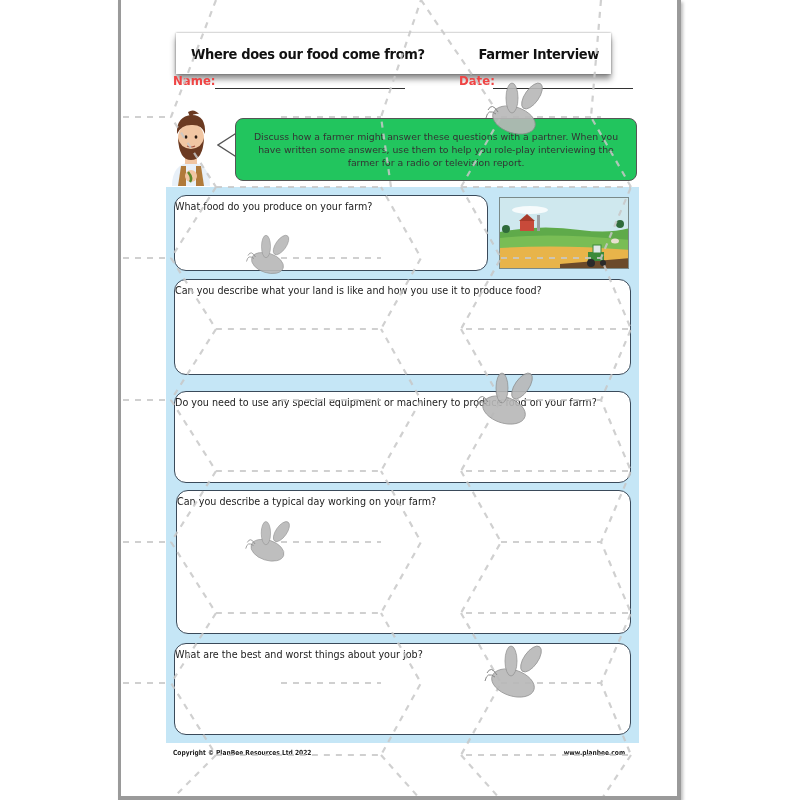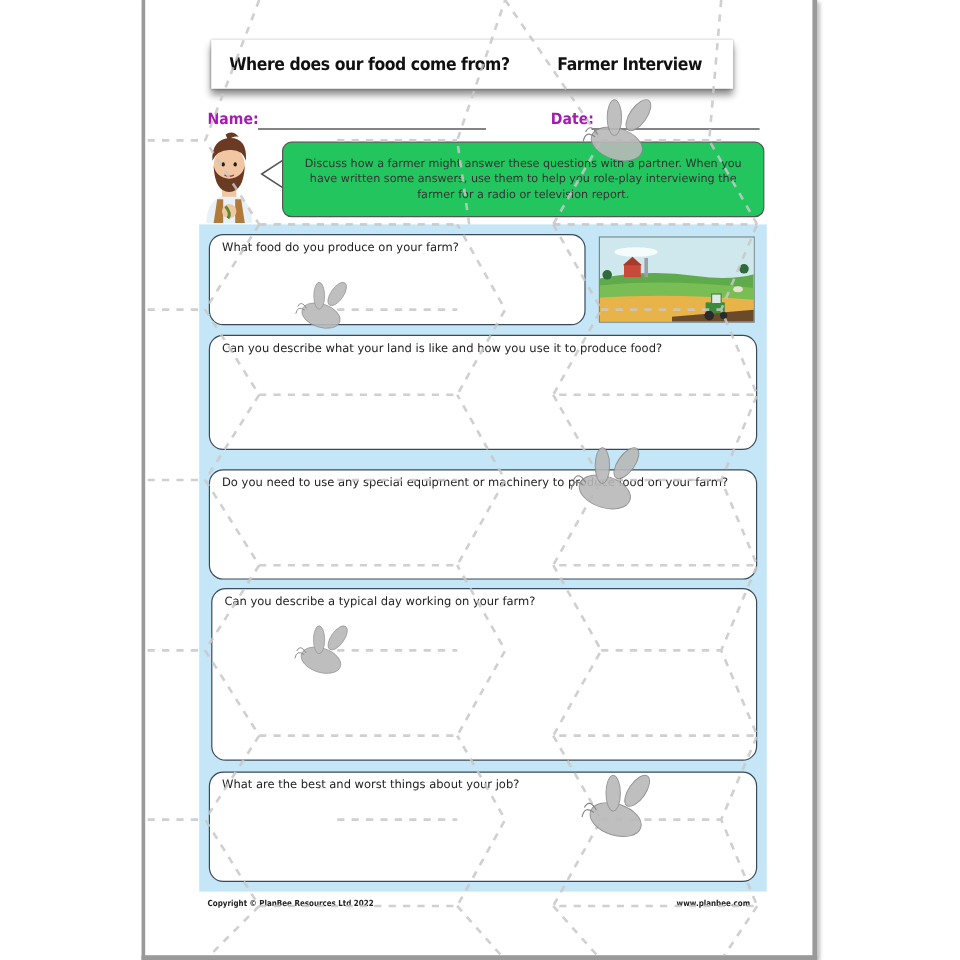--- a/index.html
+++ b/index.html
@@ -14,33 +14,33 @@
     border-bottom: 4px solid #9a9a9a;
     box-shadow: 2px 2px 3px rgba(0,0,0,0.25);
     overflow: hidden;
   }
   .hexgrid { position: absolute; left: 0; top: 0; width: 563px; height: 800px; pointer-events: none; z-index: 5; }
 
   .title-banner {
     position: absolute; left: 55px; top: 33px; width: 435px; height: 41px;
     background: #fff;
     box-shadow: 0 5px 6px rgba(0,0,0,0.45), 0 0 2px rgba(0,0,0,0.4);
-    display: flex; align-items: center; justify-content: flex-start;
+    display: flex; align-items: center; justify-content: space-between;
     padding: 0 12px 0 15px;
   }
   .title-banner span {
     font-family: "DejaVu Sans", sans-serif; font-weight: bold;
     font-size: 14.5px; color: #111; letter-spacing: -0.4px;
     transform: scaleX(0.9); transform-origin: left center; white-space: nowrap;
   }
   .title-banner .right { transform-origin: right center; }
 
   .name-row {
-    position: absolute; left: 52px; top: 92px; width: 460px; height: 18px;
-    font-family: "DejaVu Sans", sans-serif; font-weight: bold; font-size: 13px; color: #a21caf;
+    position: absolute; left: 52px; top: 73px; width: 460px; height: 18px;
+    font-family: "DejaVu Sans", sans-serif; font-weight: bold; font-size: 13px; color: #ef4444;
   }
   .name-label { position: absolute; left: 0; top: 0; transform: scaleX(0.9); transform-origin: left; }
   .name-line { position: absolute; left: 42px; top: 15px; width: 190px; border-bottom: 1.2px solid #333; }
   .date-label { position: absolute; left: 286px; top: 0; transform: scaleX(0.9); transform-origin: left; }
   .date-line { position: absolute; left: 320px; top: 15px; width: 140px; border-bottom: 1.2px solid #333; }
 
   .farmer { position: absolute; left: 45px; top: 108px; width: 50px; height: 78px; }
 
   .speech {
     position: absolute; left: 114px; top: 118px; width: 402px; height: 63px;
@@ -52,21 +52,21 @@
   .speech-tail { position: absolute; left: 96px; top: 132px; width: 20px; height: 26px; }
 
   .blue-panel {
     position: absolute; left: 45px; top: 187px; width: 473px; height: 556px;
     background: #c5e6f6;
   }
 
   .qbox {
     position: absolute; background: #fff;
     border: 1.5px solid #3a4a5a; border-radius: 12px;
-    padding: 5px 10px; font-size: 9.6px; color: #222;
+    padding: 5px 0; font-size: 9.6px; color: #222;
   }
   .q1 { left: 8px; top: 8px; width: 314px; height: 76px; }
   .q2 { left: 8px; top: 92px; width: 457px; height: 96px; }
   .q3 { left: 8px; top: 204px; width: 457px; height: 92px; }
   .q4 { left: 10px; top: 303px; width: 455px; height: 144px; }
   .q5 { left: 8px; top: 456px; width: 457px; height: 92px; }
 
   .farm-img {
     position: absolute; left: 333px; top: 10px; width: 130px; height: 72px;
     border: 1px solid #7a8a8a; overflow: hidden;

